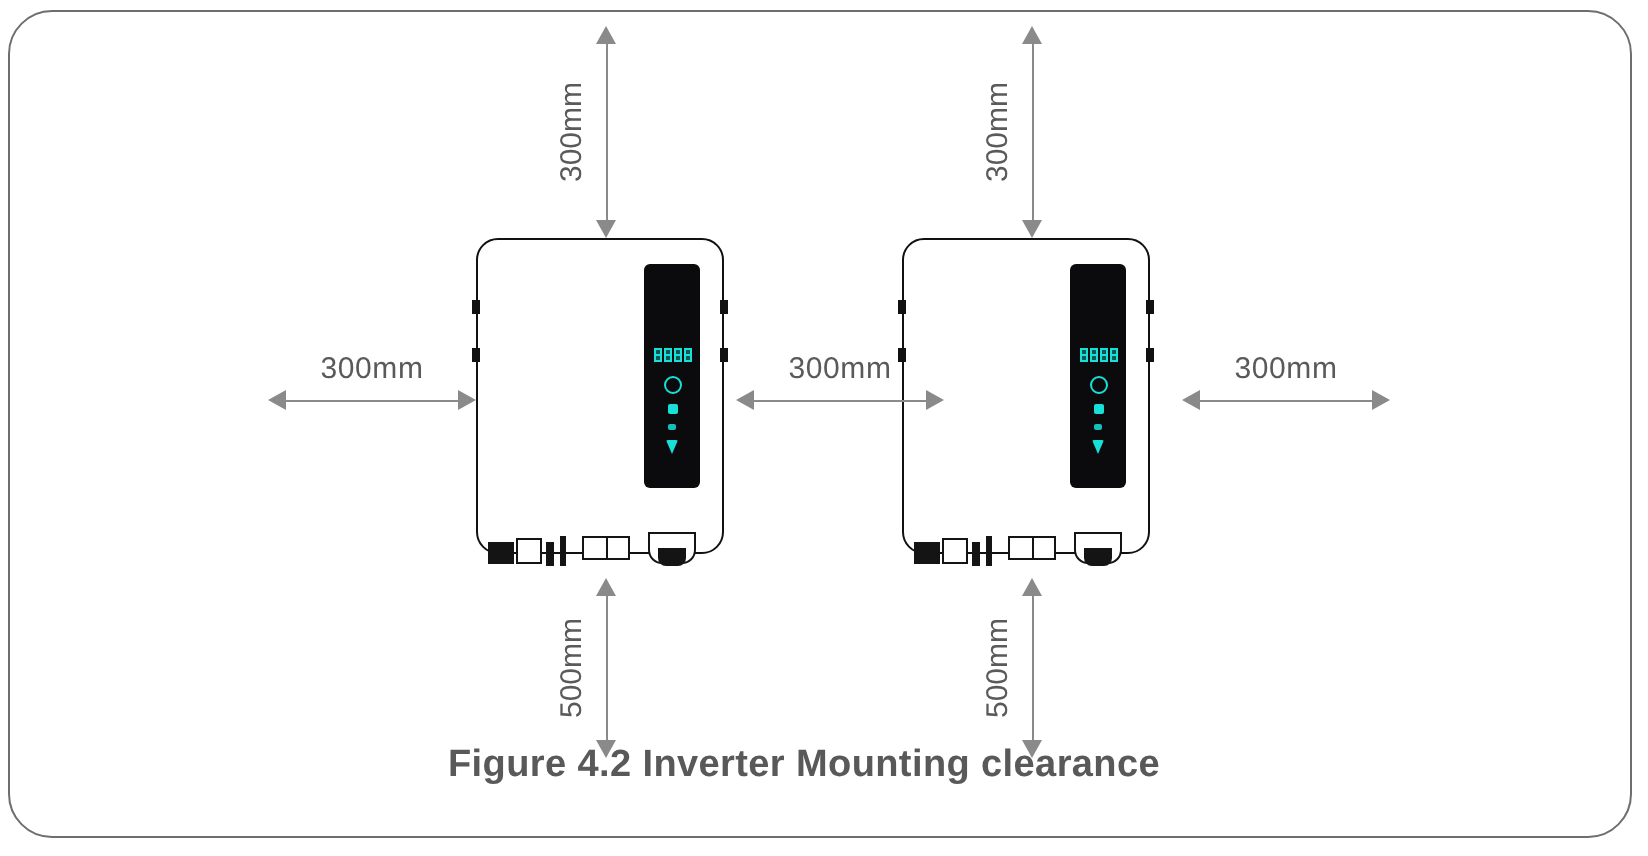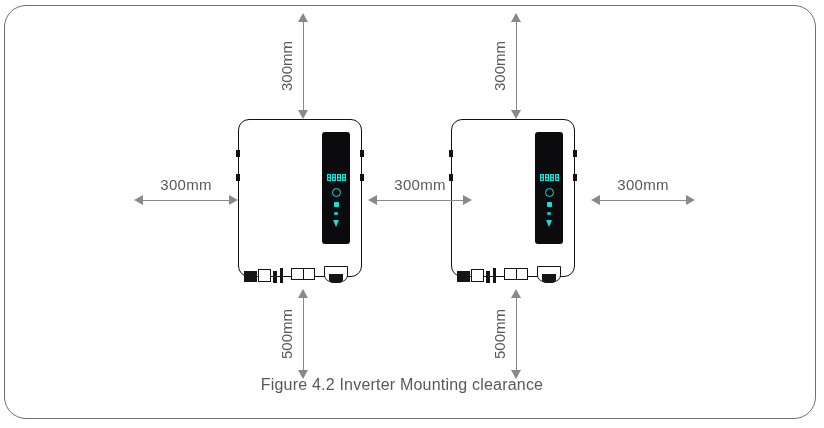--- a/index.html
+++ b/index.html
@@ -101,21 +101,21 @@
   .v-dim .av.bot{bottom:0;border-top:9px solid #8a8a8a;}
   .v-dim .lbl{
     position:absolute;left:0;top:0;height:100%;width:26px;
     display:flex;align-items:center;justify-content:center;
     font-size:15px;color:#5a5a5a;white-space:nowrap;
     writing-mode:vertical-rl;transform:rotate(180deg);
   }
 
   .caption{
     position:absolute;left:0;right:16px;bottom:24px;text-align:center;
-    font-size:16px;color:#595959;letter-spacing:.2px;
+    font-size:19px;color:#595959;letter-spacing:.2px;font-weight:bold;
   }
 </style>
 </head>
 <body>
 
 <div class="figure-frame">
 
   <div class="inverter" id="inv1" style="left:233px;top:113px;">
     <div class="inv-body">
       <span class="nub l1"></span>

